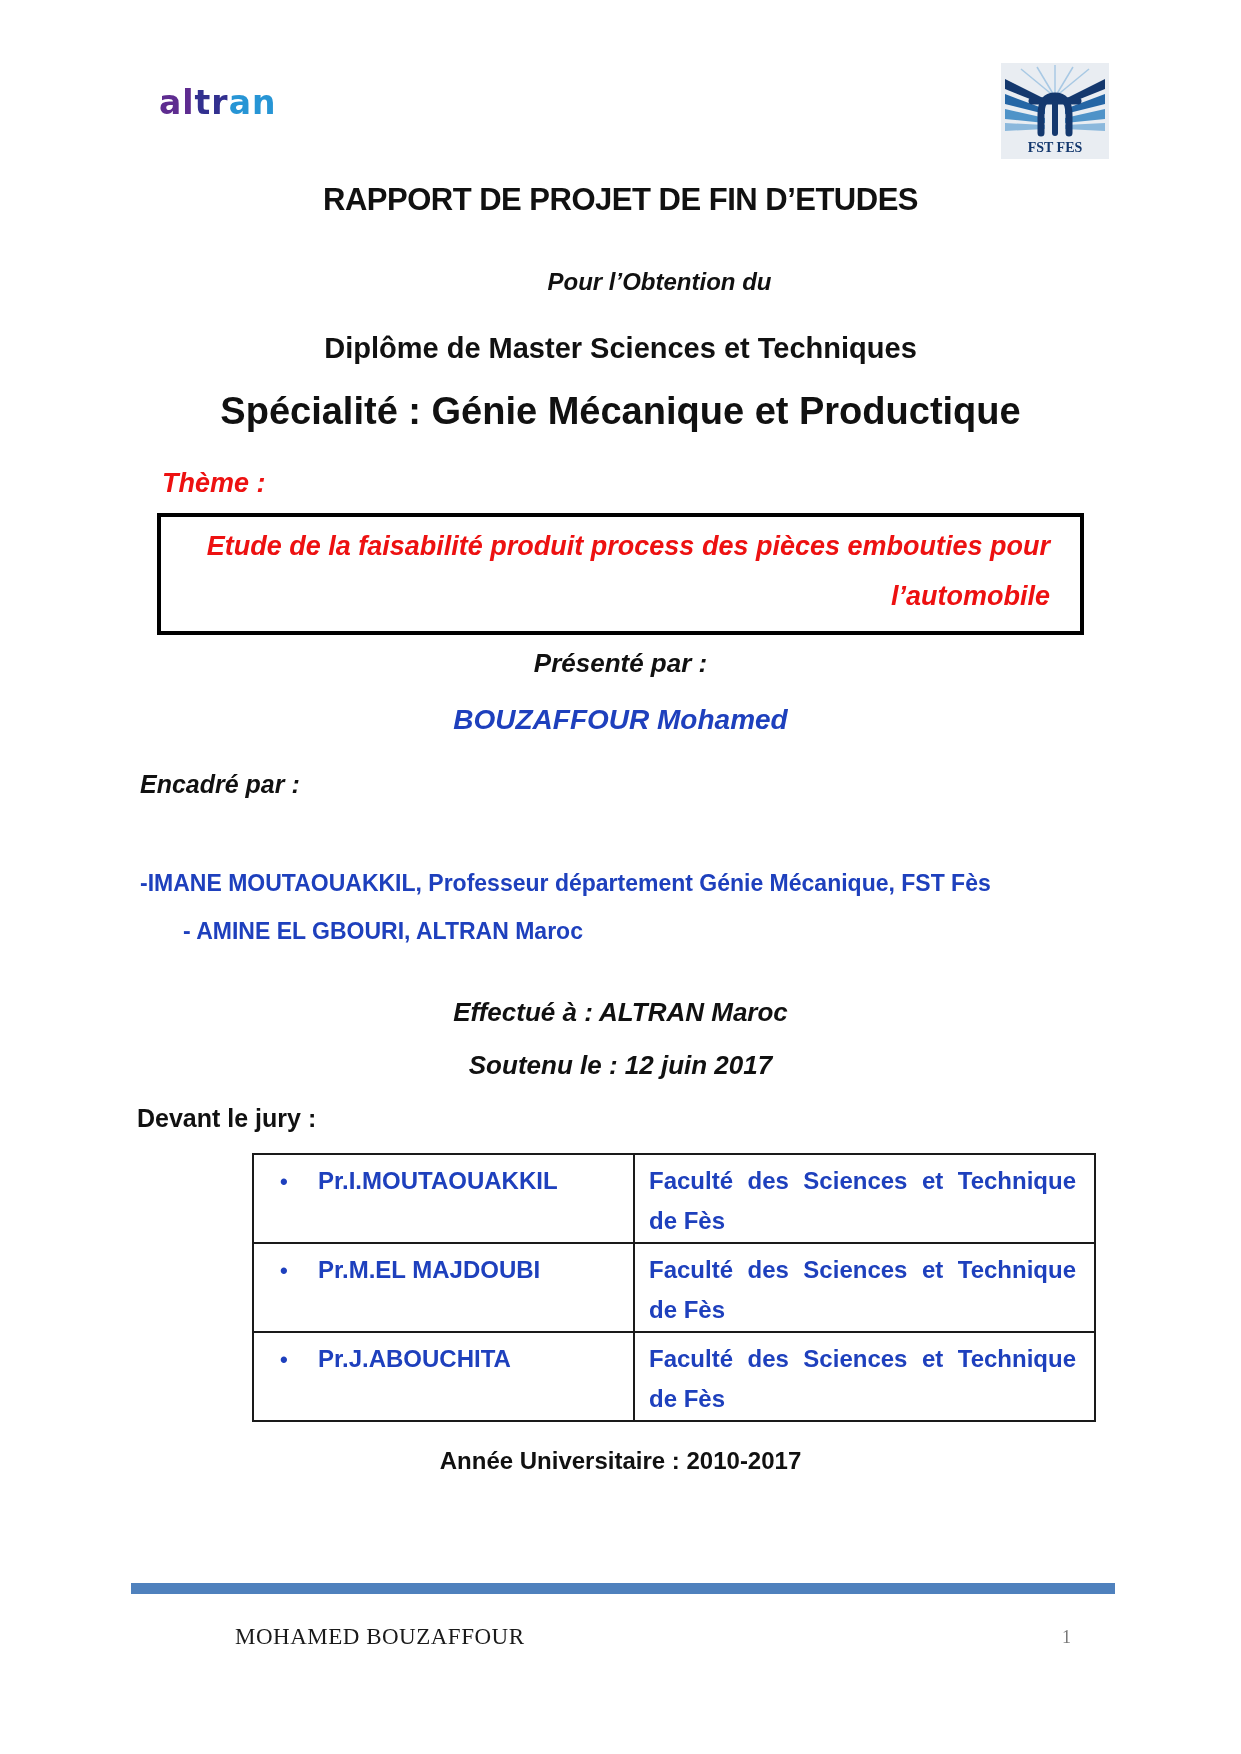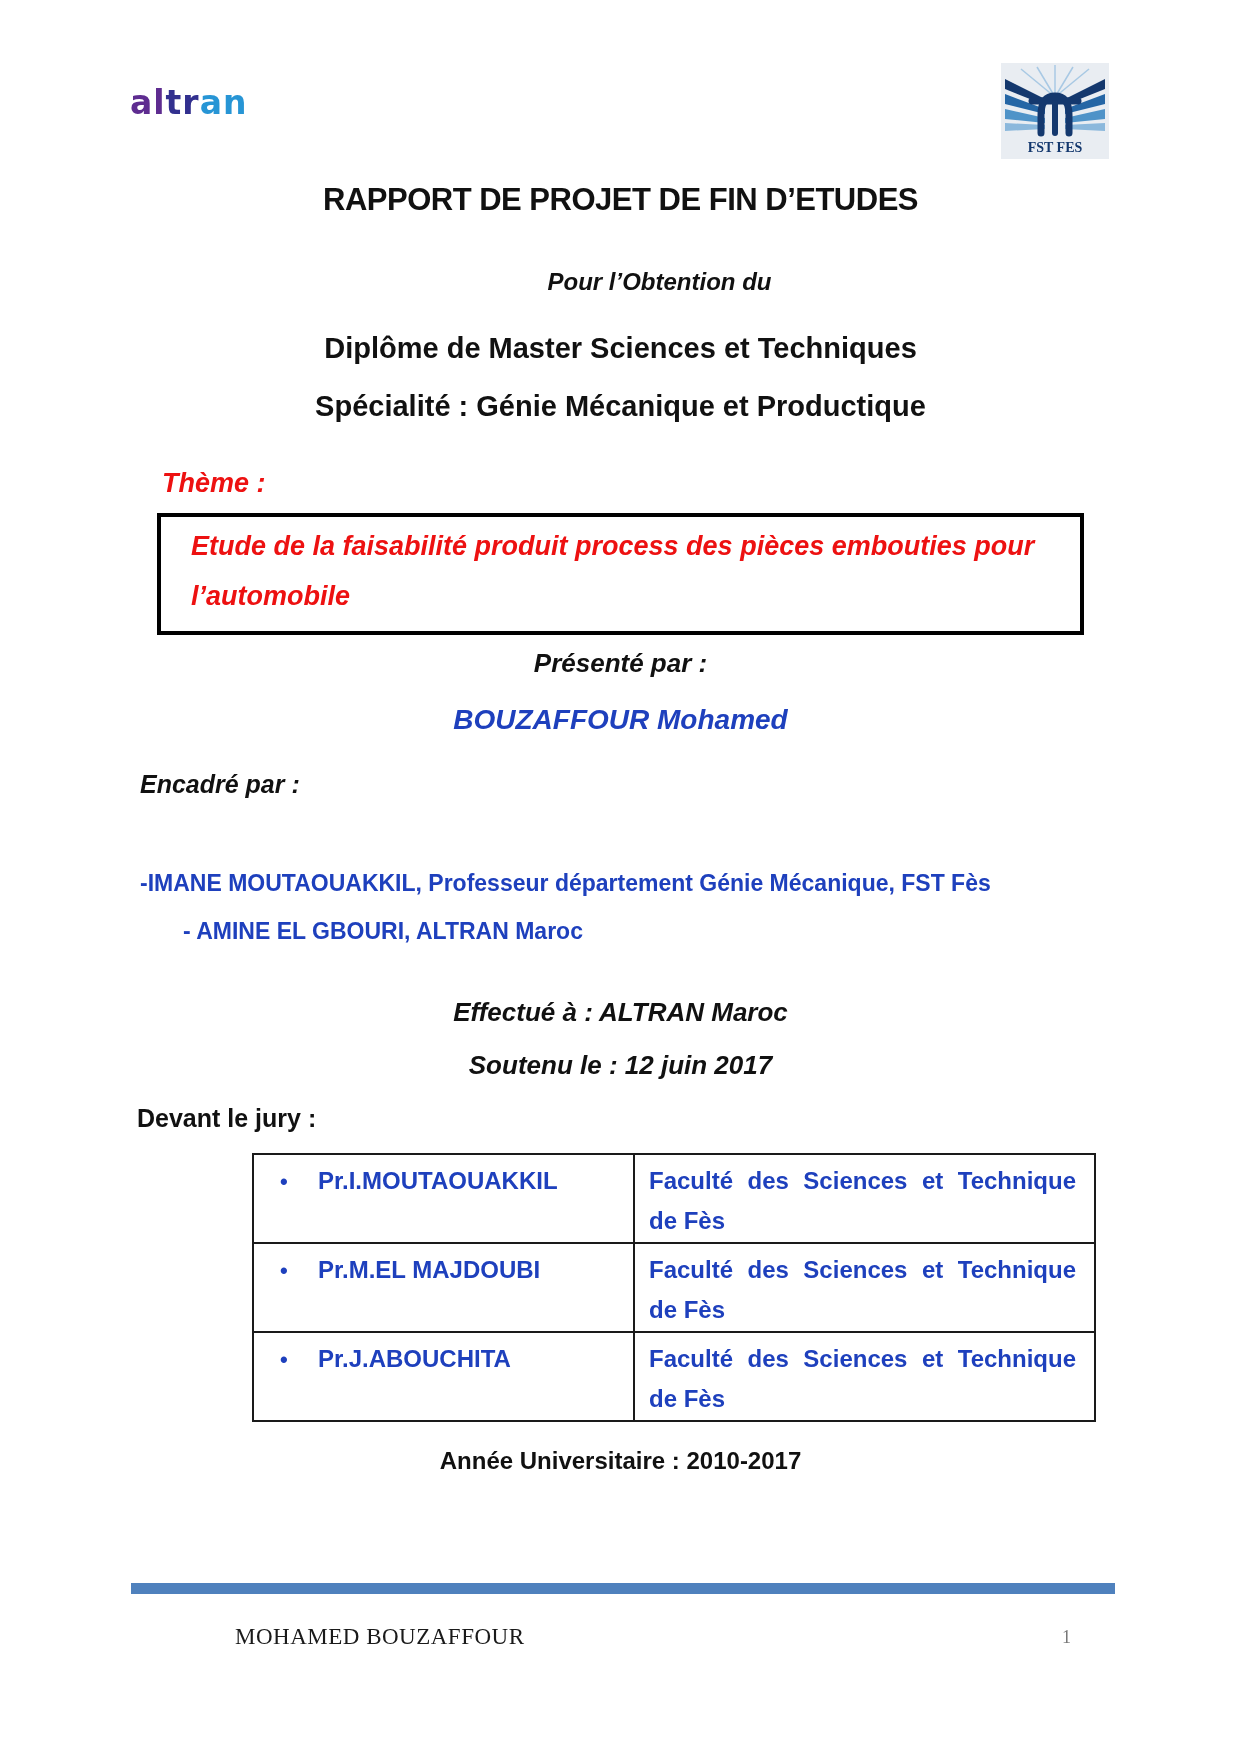--- a/index.html
+++ b/index.html
@@ -10,40 +10,40 @@
     font-family:"Liberation Sans",sans-serif;
     color:#111;
     overflow:hidden;
   }
   .abs{position:absolute;}
   .center{left:0;width:1241px;text-align:center;}
 
   
   .altran{left:130px;top:86px;font-family:"DejaVu Sans",sans-serif;
     font-weight:700;font-size:33px;letter-spacing:1px;line-height:1;}
-  .altran .p1{color:#5E2C90;}
+  .altran .p1{color:#5E2C90;margin-left:29px;}
   .altran .p2{color:#32308F;}
   .altran .p3{color:#2795D5;}
 
   
   .fstlogo{left:1001px;top:62px;width:116px;height:98px;}
 
   .title{top:182px;font-size:31px;font-weight:700;letter-spacing:-0.5px;}
   .subtitle{top:268px;font-size:24px;font-weight:700;font-style:italic;margin-left:39px;}
   .degree1{top:332px;font-size:29px;font-weight:700;}
-  .degree2{top:390px;font-size:29px;font-weight:700;}
+  .degree2{top:390px;font-size:38px;font-weight:700;}
 
   .theme-label{left:162px;top:468px;font-size:27px;font-weight:700;font-style:italic;color:#ED1111;}
   .theme-box{
     left:157px;top:513px;width:927px;box-sizing:border-box;
     border:4px solid #000;background:#fff;
     padding:4px 30px 10px 30px;
   }
   .theme-text{
-    text-align:left;font-size:27px;font-weight:700;font-style:italic;
+    text-align:right;font-size:27px;font-weight:700;font-style:italic;
     color:#ED1111;line-height:50px;
   }
 
   .presented-label{top:648px;font-size:26px;font-weight:700;font-style:italic;}
   .presented-name{top:704px;font-size:28px;font-weight:700;font-style:italic;color:#1E40BD;}
 
   .supervised-label{left:140px;top:770px;font-size:25px;font-weight:700;font-style:italic;}
   .supervisor1{left:140px;top:870px;font-size:23px;font-weight:700;color:#1E40BD;white-space:nowrap;}
   .supervisor2{left:140px;top:918px;font-size:23px;font-weight:700;color:#1E40BD;white-space:nowrap;margin-left:43px;}
 

